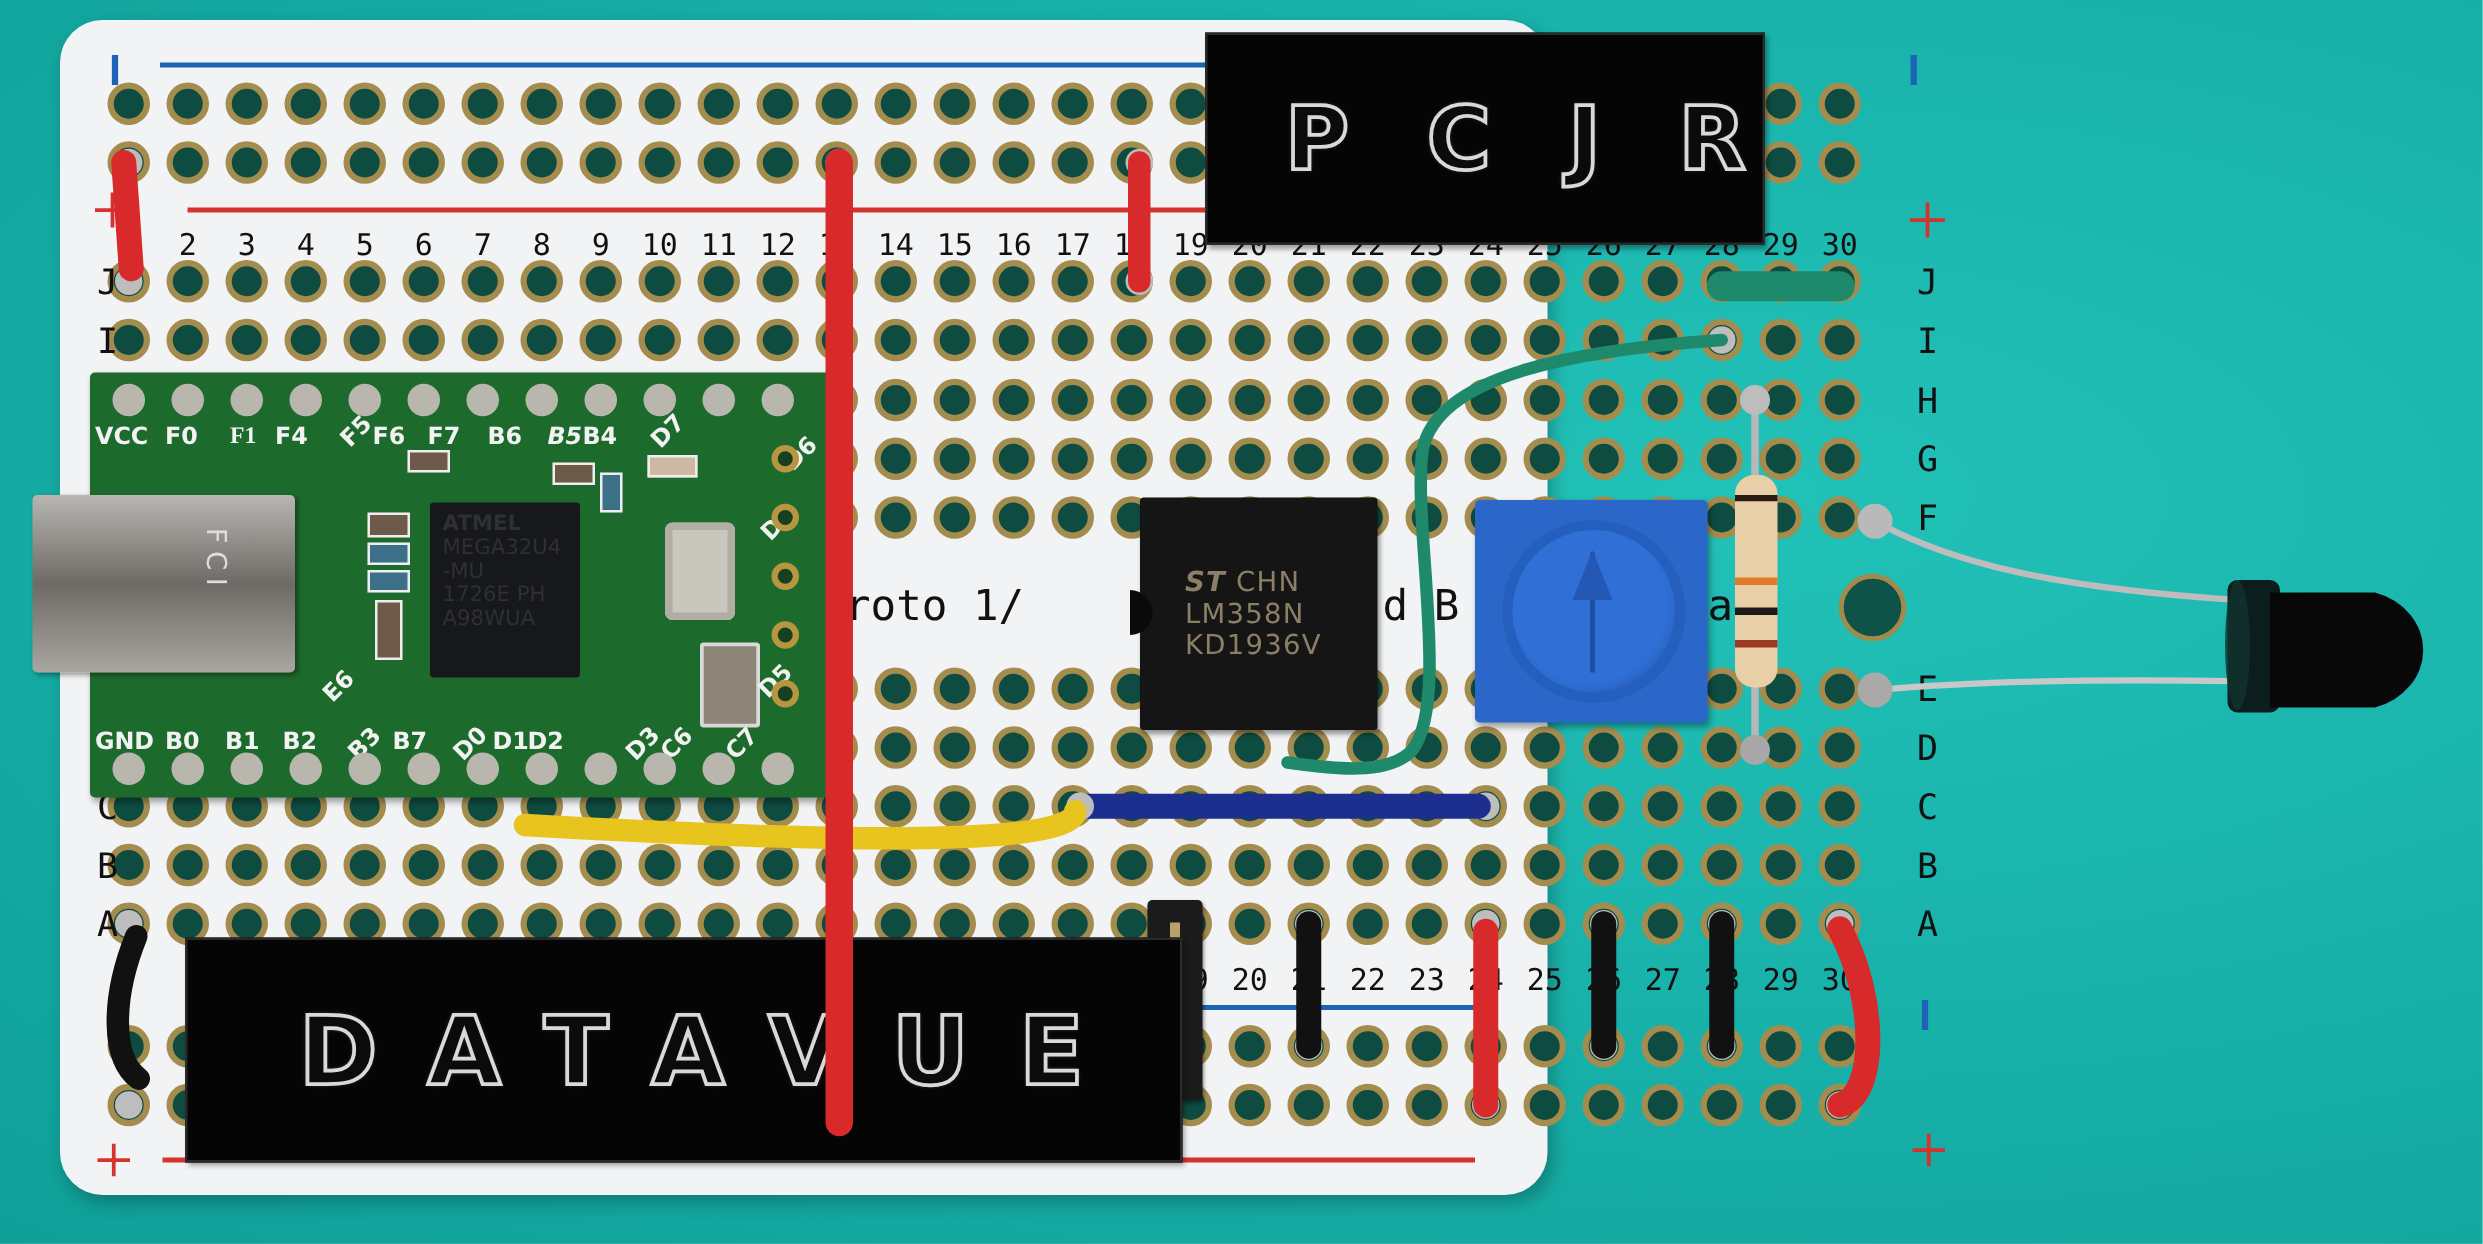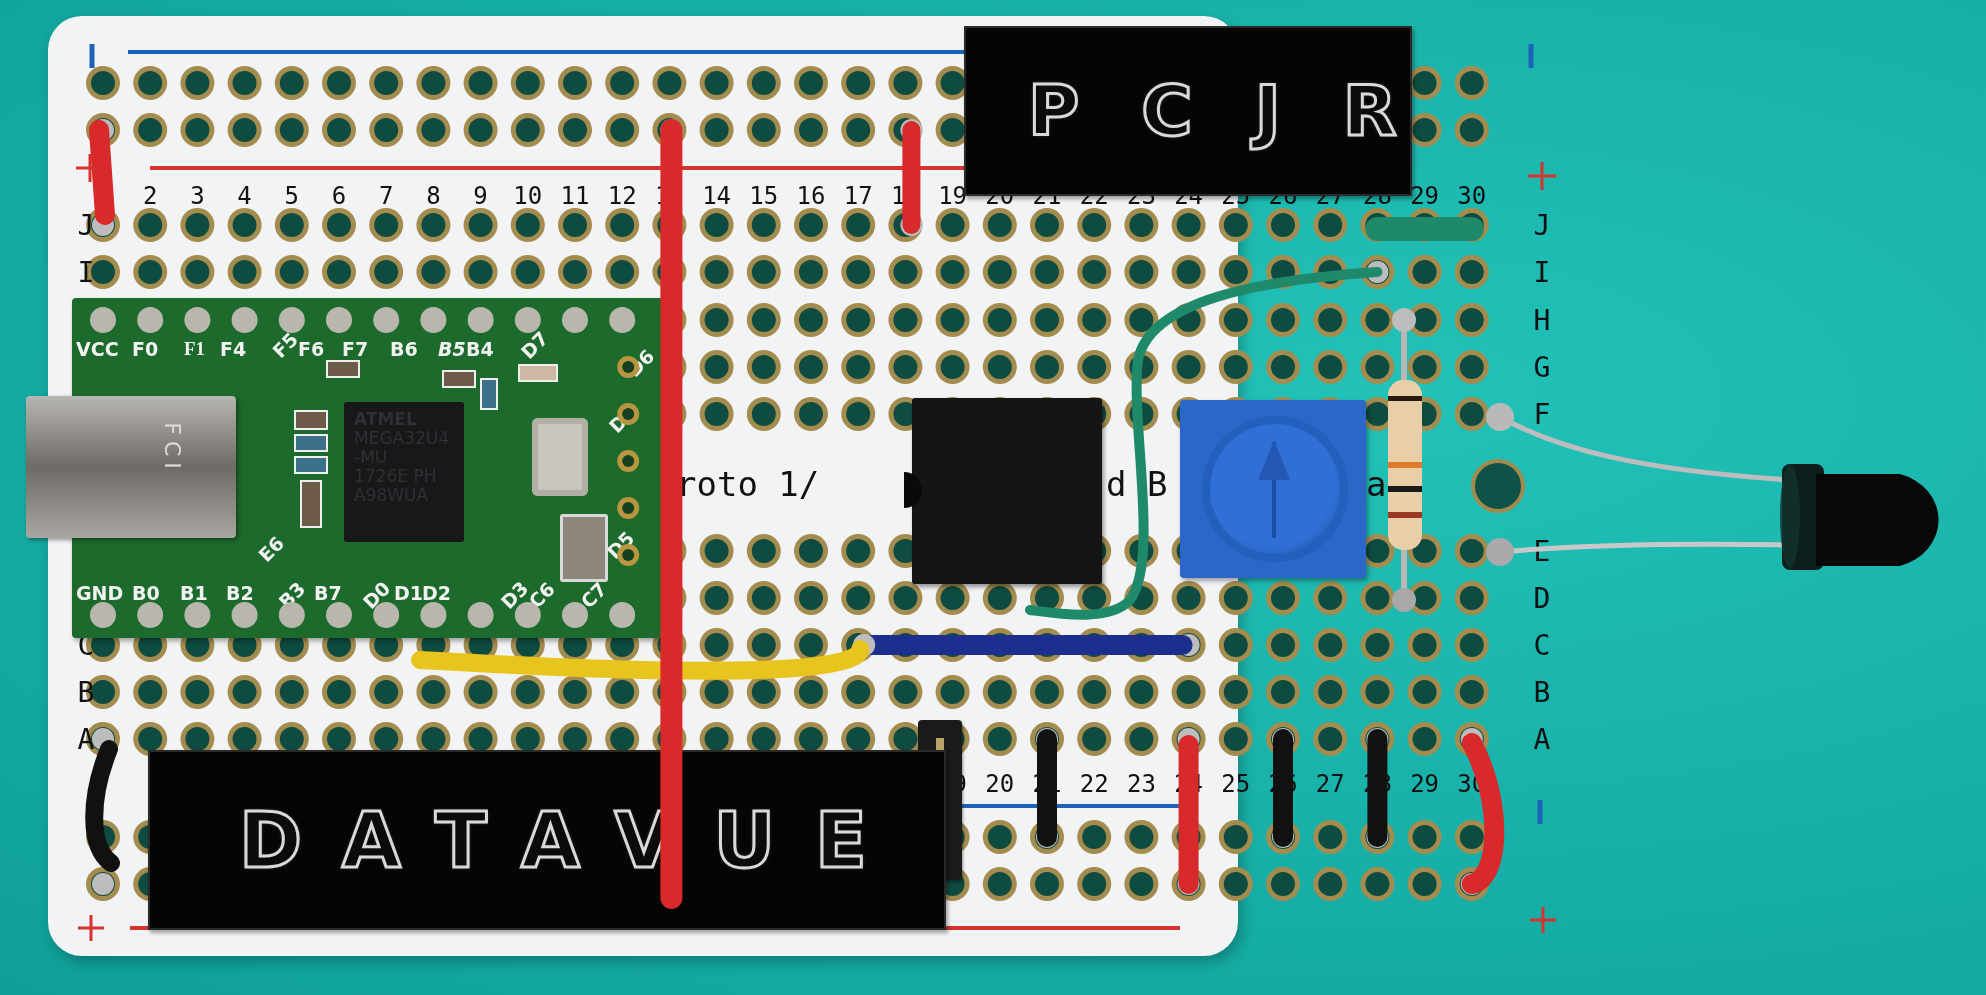--- a/index.html
+++ b/index.html
@@ -1881,20 +1881,25 @@
     <circle cx="628.2" cy="461" r="11" fill="#b8963f"></circle>
     <circle cx="628.2" cy="461" r="6" fill="#16401f"></circle>
     <circle cx="628.2" cy="508" r="11" fill="#b8963f"></circle>
     <circle cx="628.2" cy="508" r="6" fill="#16401f"></circle>
     <circle cx="628.2" cy="555" r="11" fill="#b8963f"></circle>
     <circle cx="628.2" cy="555" r="6" fill="#16401f"></circle>
   </svg>
 
 <div class="ic" style="left:912px;top:398px;width:190px;height:186px;">
   <div style="position:absolute;left:-8px;top:74px;width:18px;height:36px;background:#0a0a0a;border-radius:0 18px 18px 0;"></div>
+  <div class="ic-text" style="left:36px;top:56px;">
+    <div><span style="font-style:italic;font-weight:bold;">ST</span> <span>CHN</span></div>
+    <div>LM358N</div>
+    <div>KD1936V</div>
+  </div>
 </div>
 
 <div style="position:absolute;left:1180px;top:400px;width:186px;height:178px;background:#2b67c9;border-radius:4px;box-shadow:2px 3px 5px rgba(0,0,0,.35);">
   <div style="position:absolute;left:22px;top:16px;width:146px;height:146px;border-radius:50%;background:#2f6fd6;box-shadow:inset 0 0 0 8px #255fbd,inset -4px -6px 10px rgba(0,0,0,.25);"></div>
   <div style="position:absolute;left:92px;top:42px;width:4px;height:96px;background:#1c4ea3;"></div>
   <div style="position:absolute;left:78px;top:40px;width:0;height:0;border-left:16px solid transparent;border-right:16px solid transparent;border-bottom:40px solid #2558b5;"></div>
 </div>
 
 <div style="position:absolute;left:918px;top:720px;width:44px;height:160px;background:#1b1b1b;border-radius:4px;box-shadow:1px 2px 3px rgba(0,0,0,.4);">
   <div style="position:absolute;left:18px;top:18px;width:8px;height:26px;background:#b8a16a;"></div>

